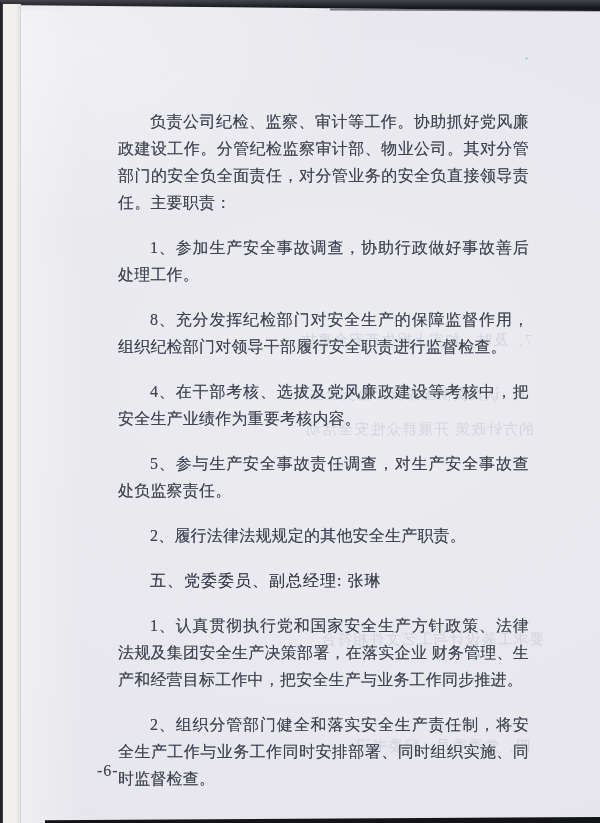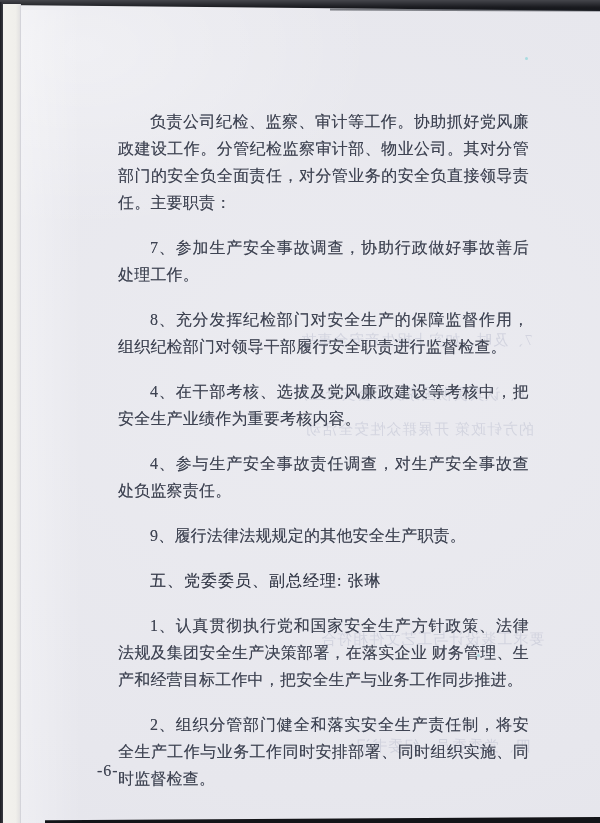--- a/index.html
+++ b/index.html
@@ -119,25 +119,25 @@
 <div class="scan-root">
 
   <span class="bleed" style="top:331px; left:300px;">7、及时、如实上报生产安全事故</span>
   <span class="bleed" style="top:385px; left:292px;">8、认真贯彻国家及工会安全生产</span>
   <span class="bleed" style="top:420px; left:305px;">的方针政策 开展群众性安全活动</span>
   <span class="bleed" style="top:630px; left:320px;">要求工装设计与工艺文件相符合</span>
   <span class="bleed" style="top:737px; left:355px;">四、党委委员、纪委书记</span>
 
   <div class="page-content">
     <p class="body">负责公司纪检、监察、审计等工作。协助抓好党风廉政建设工作。分管纪检监察审计部、物业公司。其对分管部门的安全负全面责任，对分管业务的安全负直接领导责任。主要职责：</p>
-    <p class="body">7、参加生产安全事故调查，协助行政做好事故善后处理工作。</p>
+    <p class="body">1、参加生产安全事故调查，协助行政做好事故善后处理工作。</p>
     <p class="body">8、充分发挥纪检部门对安全生产的保障监督作用，组织纪检部门对领导干部履行安全职责进行监督检查。</p>
     <p class="body">4、在干部考核、选拔及党风廉政建设等考核中，把安全生产业绩作为重要考核内容。</p>
-    <p class="body">4、参与生产安全事故责任调查，对生产安全事故查处负监察责任。</p>
-    <p class="body">9、履行法律法规规定的其他安全生产职责。</p>
+    <p class="body">5、参与生产安全事故责任调查，对生产安全事故查处负监察责任。</p>
+    <p class="body">2、履行法律法规规定的其他安全生产职责。</p>
     <p class="heading">五、党委委员、副总经理: 张琳</p>
     <p class="body">1、认真贯彻执行党和国家安全生产方针政策、法律法规及集团安全生产决策部署，在落实企业 财务管理、生产和经营目标工作中，把安全生产与业务工作同步推进。</p>
     <p class="body">2、组织分管部门健全和落实安全生产责任制，将安全生产工作与业务工作同时安排部署、同时组织实施、同时监督检查。</p>
 
   </div>
 
   <div class="page-number">-6-</div>
 
   <div class="paper-crease"></div>
   <div class="edge-top"></div>

